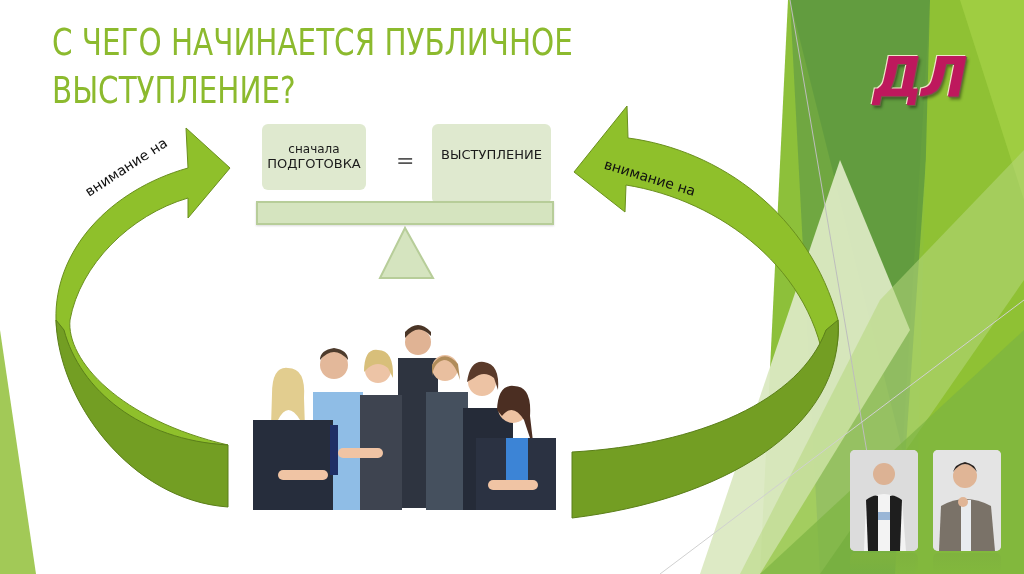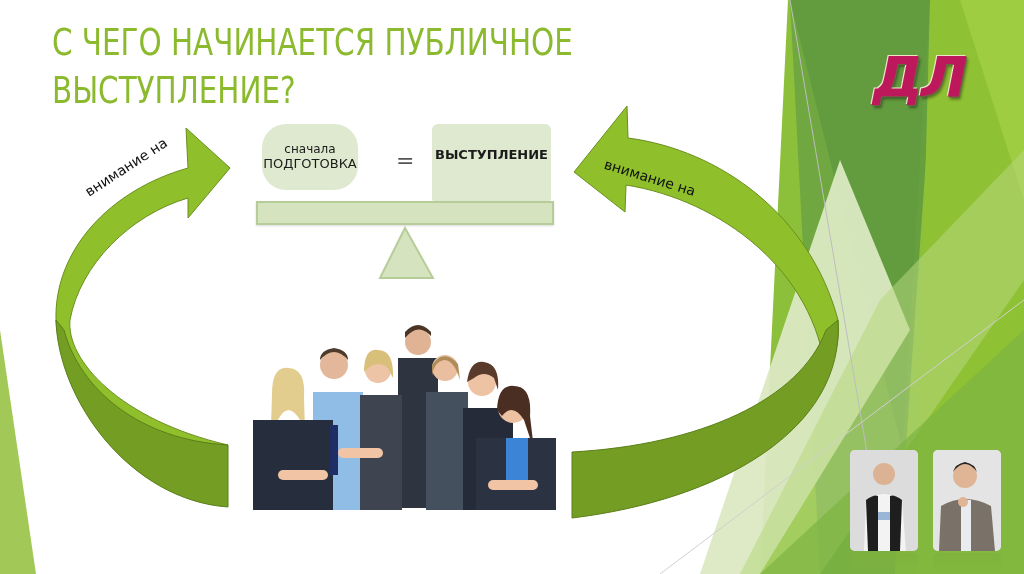--- a/index.html
+++ b/index.html
@@ -1,22 +1,22 @@
 <!DOCTYPE html>
 <html><head>
 <meta charset="utf-8">
 <style>
   html, body { margin:0; padding:0; }
   body { width:1024px; height:574px; overflow:hidden; background:#ffffff; font-family:"DejaVu Sans", sans-serif; position:relative; }
   #slide { position:absolute; left:0; top:0; width:1024px; height:574px; overflow:hidden; background:#fff; }
   svg.layer { position:absolute; left:0; top:0; }
   .title { position:absolute; left:52px; top:18px; width:640px; color:#8cba2e; font-family:"DejaVu Sans Condensed","DejaVu Sans", sans-serif; font-size:38px; line-height:48px; letter-spacing:0px; transform:scaleX(0.86); transform-origin:left top; }
   .box { position:absolute; background:#dfe9cf; border-radius:6px; display:flex; flex-direction:column; align-items:center; justify-content:center; color:#1b1b1b; text-align:center; }
-  .box-left { left:262px; top:124px; width:96px; height:66px;border-radius:24px; }
-  .box-right { left:432px; top:124px; width:119px; height:80px;font-weight:bold; }
+  .box-left { left:262px; top:124px; width:104px; height:66px; }
+  .box-right { left:432px; top:124px; width:119px; height:80px; }
   .box .small { font-size:12px; line-height:14px; }
   .box .big { font-size:13px; line-height:16px; }
   .eq { position:absolute; left:396px; top:148px; font-size:22px; color:#555; }
   .beam { position:absolute; left:256px; top:201px; width:298px; height:24px; background:#d5e4bf; border:2px solid #b7cd99; box-sizing:border-box; box-shadow:0 1px 2px rgba(0,0,0,0.15); }
   .arrow-text { position:absolute; font-size:14px; color:#111; white-space:nowrap; }
   .arrow-text.left { left:82px; top:186px; transform:rotate(-33deg); transform-origin:left top; }
   .arrow-text.right { left:607px; top:156px; transform:rotate(17deg); transform-origin:left top; }
   .logo { position:absolute; left:873px; top:44px; font-size:56px; font-weight:bold; color:#be185d; letter-spacing:-2px; text-shadow:1px 1px 0 #6f6245, -1px -1px 0 #efe6c8, 2px 3px 3px rgba(0,0,0,0.4); font-style:italic; }
   .people { position:absolute; left:248px; top:320px; width:310px; height:190px; }
   .photo { position:absolute; top:450px; width:68px; height:101px; border-radius:5px; background:#d8d8d8; overflow:hidden; }

